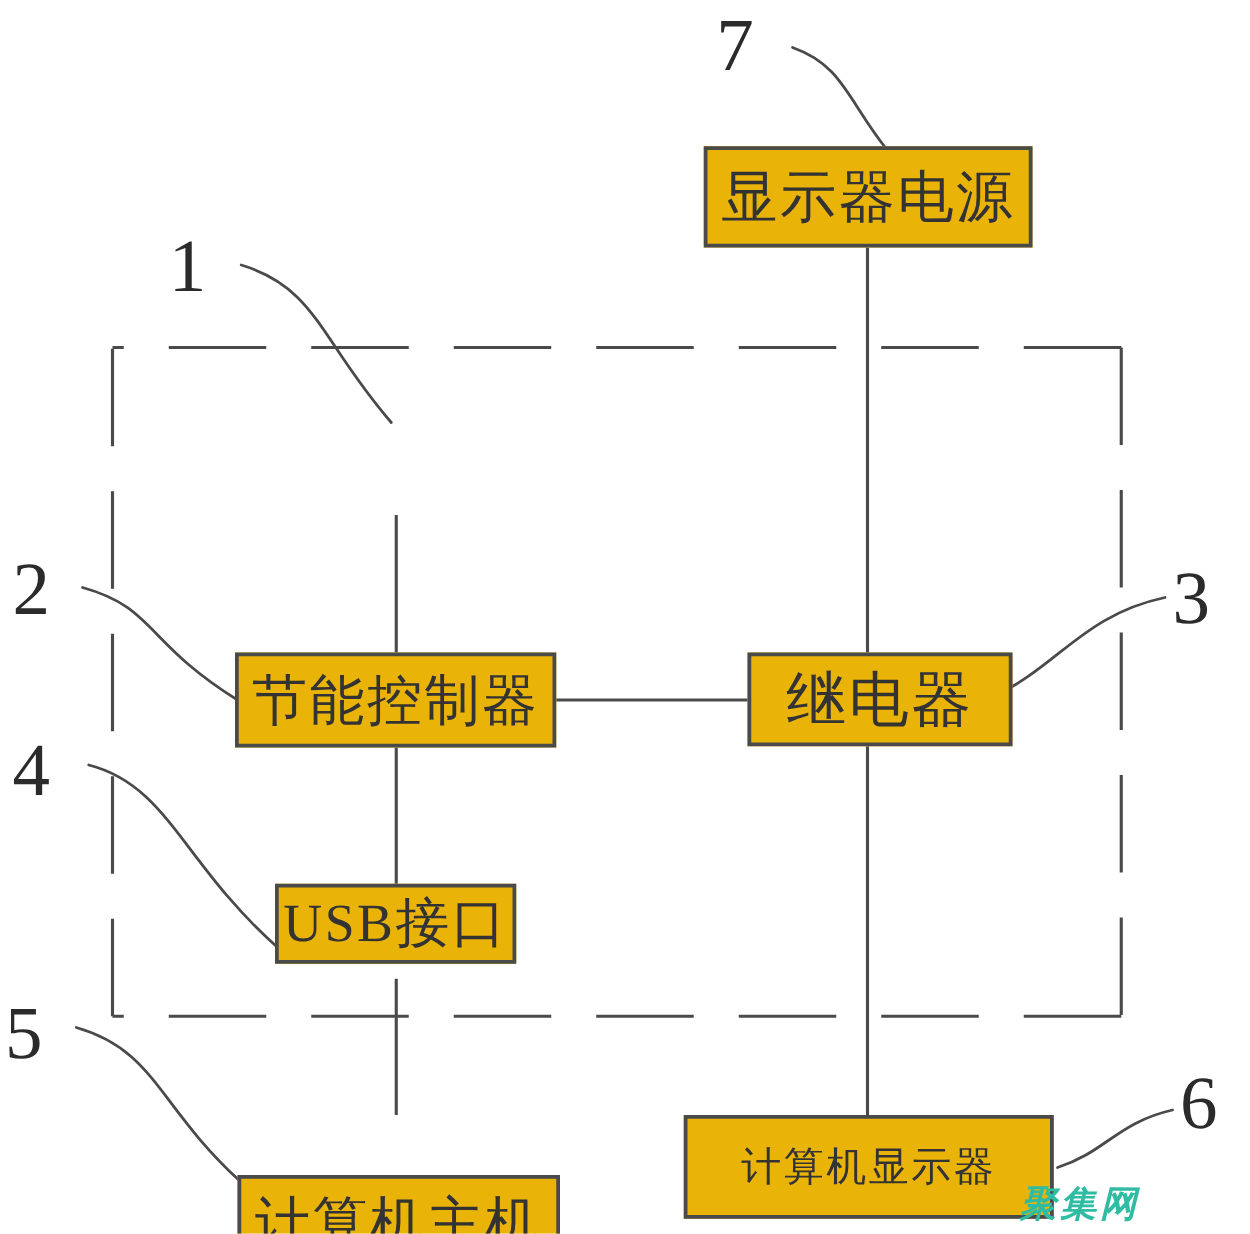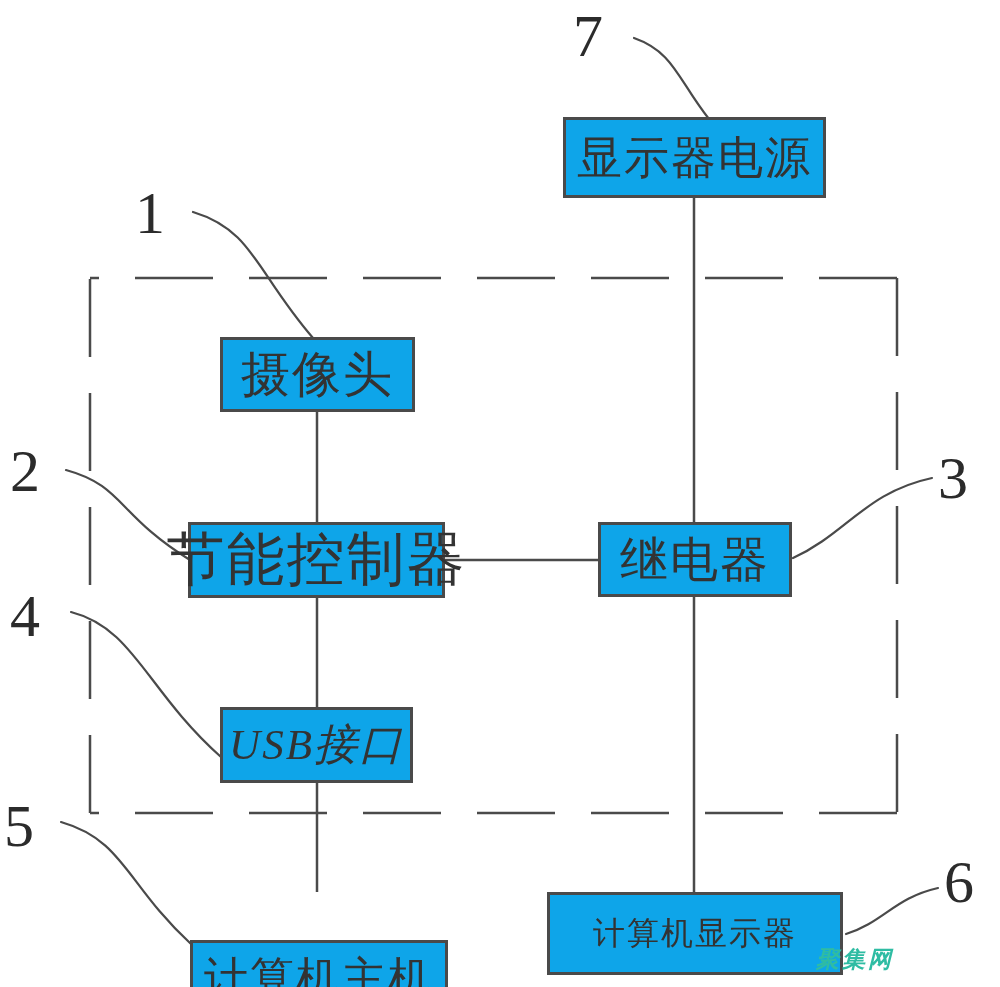--- a/index.html
+++ b/index.html
@@ -19,21 +19,21 @@
     position: absolute;
     left: 0;
     top: 0;
     width: 1000px;
     height: 987px;
   }
   .node {
     position: absolute;
     box-sizing: border-box;
     border: 3px solid #4a4a4a;
-    background: #0ea5e9;
+    background: #eab308;
     display: flex;
     align-items: center;
     justify-content: center;
     color: #333333;
     white-space: nowrap;
     z-index: 2;
   }
   .node span {
     letter-spacing: 2px;
   }
@@ -43,33 +43,33 @@
     font-size: 60px;
     line-height: 1;
     font-family: "Liberation Serif", "DejaVu Serif", serif;
     z-index: 3;
   }
   .watermark {
     position: absolute;
     left: 816px;
     top: 944px;
     color: #2fbca3;
-    font-size: 23px;
+    font-size: 29px;
     font-weight: 700;
     font-style: italic;
     letter-spacing: 3px;
     font-family: Liberation Sans, sans-serif;
     z-index: 4;
   }
   
   #box-display-power { left: 563px; top: 117px; width: 263px; height: 81px; font-size: 45px; }
   #box-camera        { left: 220px; top: 337px; width: 195px; height: 75px; font-size: 49px; }
-  #box-controller    { left: 188px; top: 522px; width: 257px; height: 76px; font-size: 58px; }
-  #box-relay         { left: 598px; top: 522px; width: 194px; height: 75px; font-size: 48px; }
-  #box-usb           { left: 220px; top: 707px; width: 193px; height: 76px; font-size: 43px; font-style: italic; }
+  #box-controller    { left: 188px; top: 522px; width: 257px; height: 76px; font-size: 44px; }
+  #box-relay         { left: 598px; top: 522px; width: 212px; height: 75px; font-size: 48px; }
+  #box-usb           { left: 220px; top: 707px; width: 193px; height: 64px; font-size: 43px; }
   #box-host          { left: 190px; top: 892px; width: 258px; height: 76px; font-size: 44px; margin-top: 48px; }
   #box-monitor       { left: 547px; top: 892px; width: 296px; height: 83px; font-size: 32px; }
   
   #ref-7 { left: 573px; top: 6px;   }
   #ref-1 { left: 135px; top: 183px; }
   #ref-2 { left: 10px;  top: 441px; }
   #ref-4 { left: 10px;  top: 586px; }
   #ref-5 { left: 4px;   top: 796px; }
   #ref-3 { left: 938px; top: 448px; }
   #ref-6 { left: 944px; top: 852px; }
@@ -102,23 +102,20 @@
       <path d="M 71 612 C 134 628 146 690 221 757"></path>
       <path d="M 61 822 C 124 840 126 884 191 944"></path>
       <path d="M 793 558 C 846 534 866 492 932 478"></path>
       <path d="M 846 934 C 884 922 894 898 938 888"></path>
     </g>
   </svg>
 
   <div class="node" id="box-display-power">
     <span>显示器电源</span>
   </div>
-  <div class="node" id="box-camera">
-    <span>摄像头</span>
-  </div>
   <div class="node" id="box-controller">
     <span>节能控制器</span>
   </div>
   <div class="node" id="box-relay">
     <span>继电器</span>
   </div>
   <div class="node" id="box-usb">
     <span>USB接口</span>
   </div>
   <div class="node" id="box-host">

